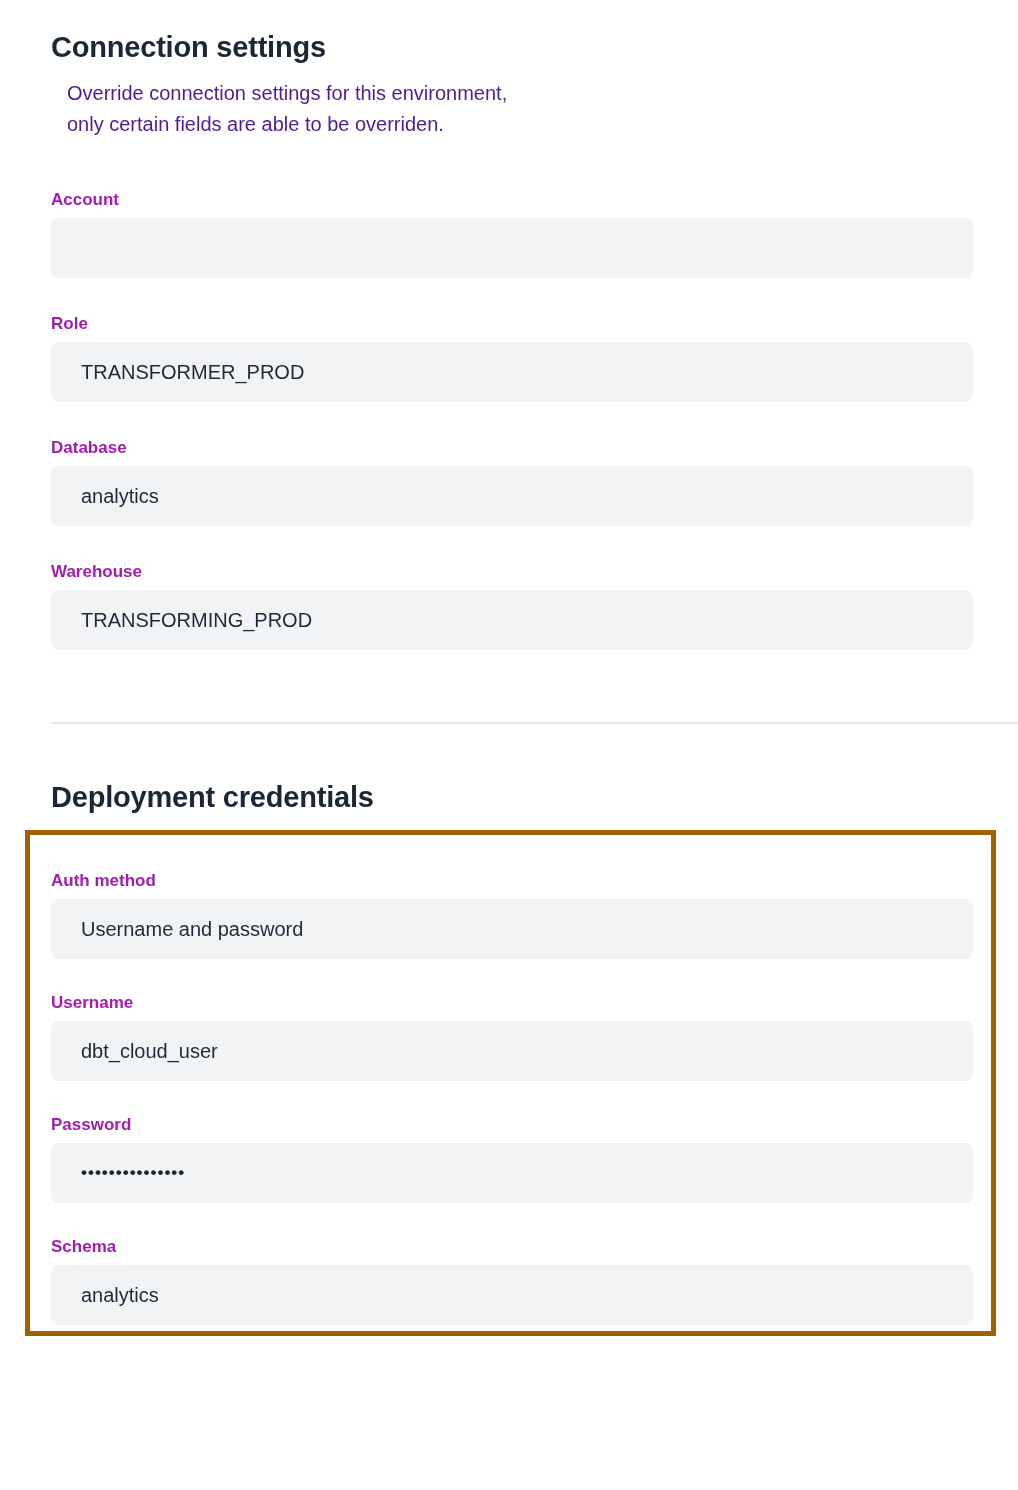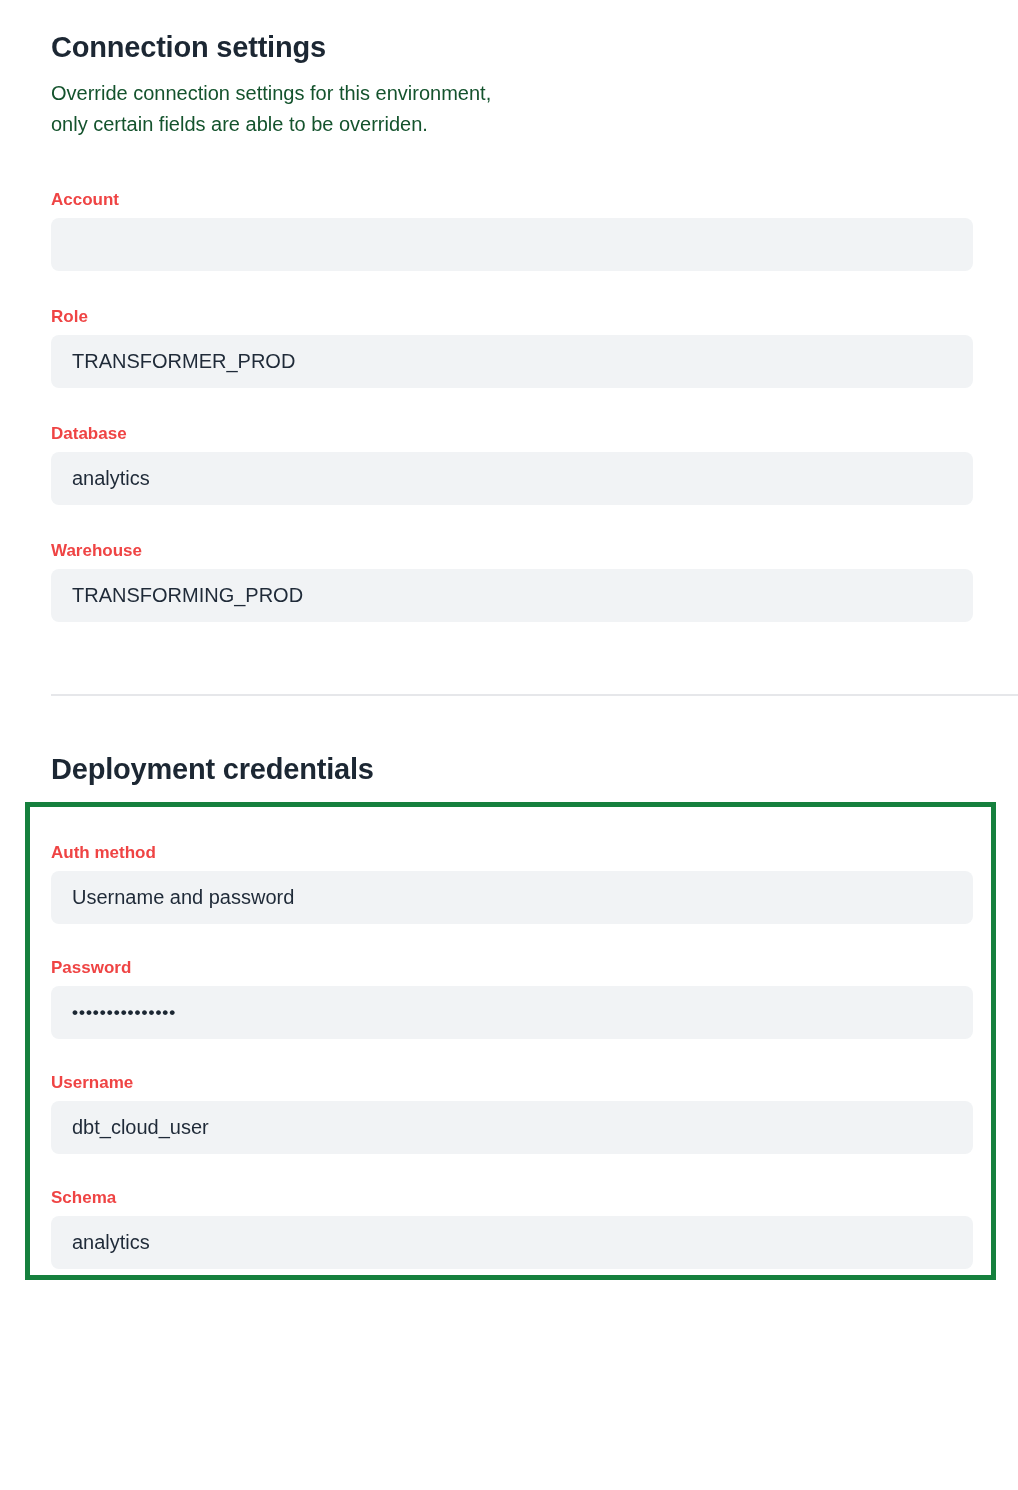--- a/index.html
+++ b/index.html
@@ -20,44 +20,45 @@
     font-size: 29px;
     line-height: 34px;
     font-weight: 700;
     color: #1c2733;
     letter-spacing: -0.2px;
   }
   .section.connection { padding-top: 30px; border-radius: 7px; }
   .section-desc {
     font-size: 20px;
     line-height: 31px;
-    color: #14532d;
+    color: #4c1d95;
     white-space: pre-line;
     max-width: 620px;
+    margin-left: 16px;
   }
   .section.connection .section-desc { margin-bottom: 50px; }
 
   .field-group { margin-bottom: 36px; }
   .field-group:last-child { margin-bottom: 4px; }
   .field-label {
     display: block;
     font-size: 17px;
     line-height: 20px;
     font-weight: 700;
-    color: #ef4444;
+    color: #a21caf;
     margin-bottom: 8px;
   }
   .field-input {
     width: 922px;
-    height: 53px;
+    height: 60px;
     background: #f1f3f5;
     border-radius: 8px;
     display: flex;
     align-items: center;
-    padding-left: 21px;
+    padding-left: 30px;
     font-size: 20px;
     color: #1f2a38;
     cursor: text;
   }
   .field-input.masked {
     font-size: 17px;
     font-weight: 700;
     letter-spacing: 1px;
     color: #1c2733;
   }
@@ -69,21 +70,21 @@
     border: none;
     background: #e6e7ea;
   }
 
   .section.deployment { padding-top: 56px; }
 
   .highlight-box {
     margin-top: 16px;
     margin-left: 25px;
     width: 971px;
-    border: 5px solid #15803d;
+    border: 5px solid #a16207;
     padding: 36px 18px 6px 21px;
   }
   .highlight-box .field-group { margin-bottom: 34px; }
   .highlight-box .field-group:last-child { margin-bottom: 0; }
 </style>
 </head>
 <body>
 
 <div class="page">
 
@@ -120,27 +121,27 @@
   </section>
 
   <div class="highlight-box">
 
     <div class="field-group">
       <span class="field-label">Auth method</span>
       <div class="field-input" role="combobox">Username and password</div>
     </div>
 
     <div class="field-group">
-      <span class="field-label">Password</span>
-      <div class="field-input masked" role="textbox">•••••••••••••••</div>
+      <span class="field-label">Username</span>
+      <div class="field-input" role="textbox">dbt_cloud_user</div>
     </div>
 
     <div class="field-group">
-      <span class="field-label">Username</span>
-      <div class="field-input" role="textbox">dbt_cloud_user</div>
+      <span class="field-label">Password</span>
+      <div class="field-input masked" role="textbox">•••••••••••••••</div>
     </div>
 
     <div class="field-group">
       <span class="field-label">Schema</span>
       <div class="field-input" role="textbox">analytics</div>
     </div>
 
   </div>
 
 </div>

